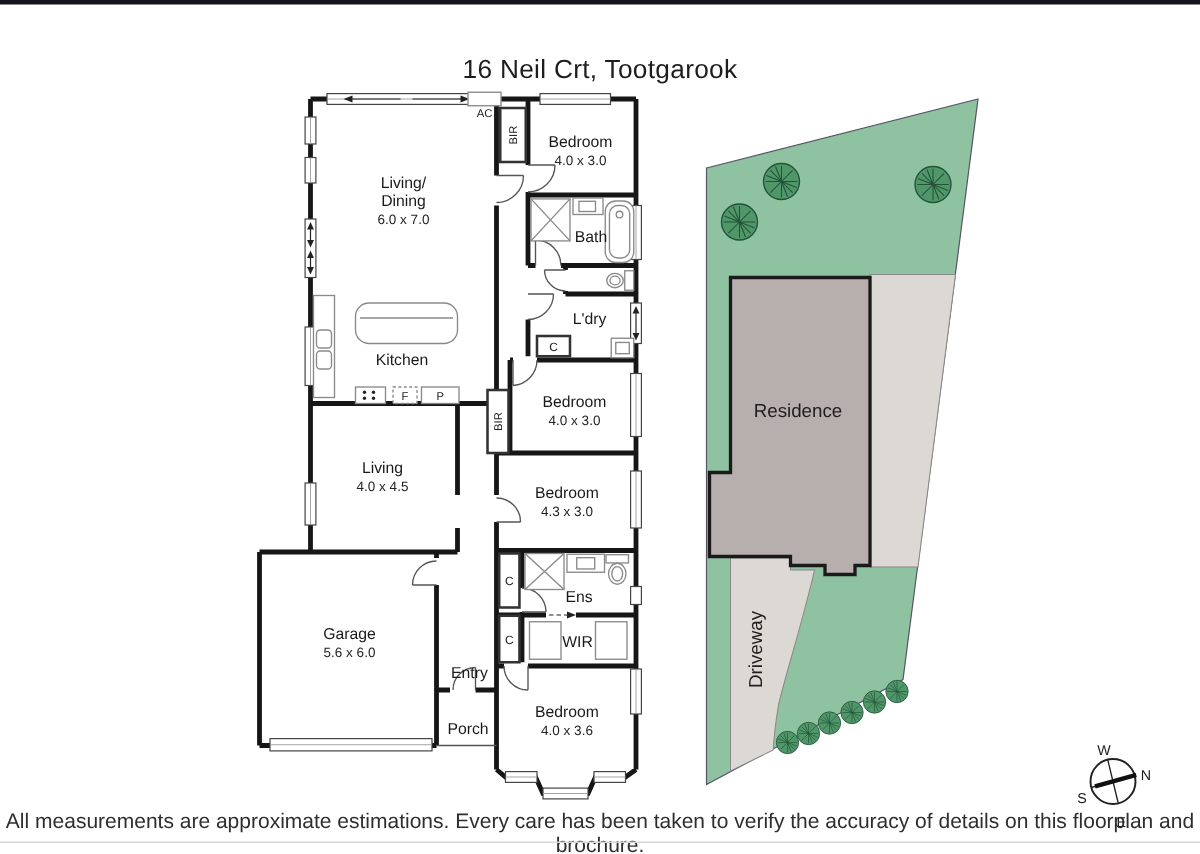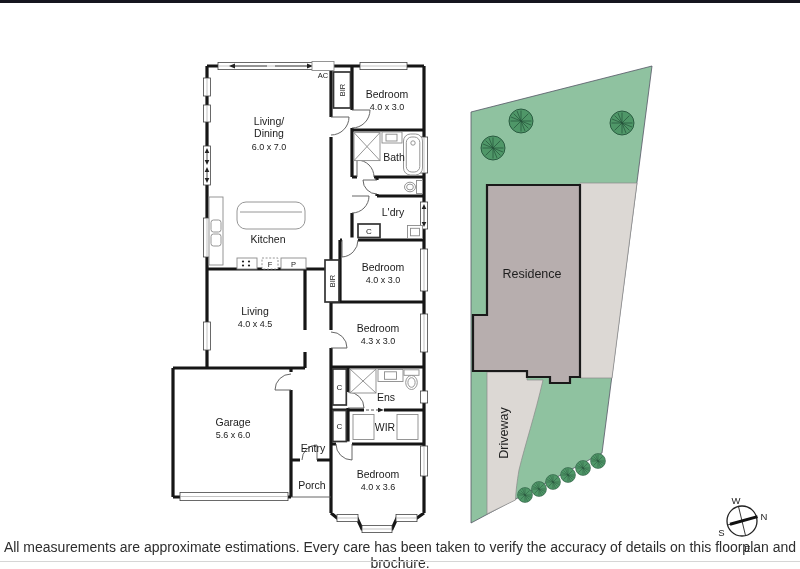--- a/index.html
+++ b/index.html
@@ -37,20 +37,21 @@
   .pave{fill:var(--paving);stroke:#8a8a8a;stroke-width:.7;}
   .house{fill:var(--residence);stroke:#1a1a1a;stroke-width:2.2;}
   .treefill{fill:var(--tree);stroke:var(--treevein);stroke-width:.9;}
   .treevein{stroke:var(--treevein);stroke-width:.7;fill:none;}
 </style>
 </head>
 <body>
 
 <div class="page">
   <div class="topbar"></div>
+  <div class="title">16 Neil Crt, Tootgarook</div>
 
   <svg width="800" height="569" viewBox="0 0 800 569">
     <defs>
       <g id="tree-proto">
         <circle class="treefill" r="12"></circle>
         <path class="treevein" d="M0,0 L10.5,0 M0,0 L-10.5,0 M0,0 L0,10.5 M0,0 L0,-10.5 M0,0 L7.4,7.4 M0,0 L-7.4,7.4 M0,0 L7.4,-7.4 M0,0 L-7.4,-7.4 M0,0 L10,4 M0,0 L-10,-4 M0,0 L4,10 M0,0 L-4,-10"></path>
       </g>
     </defs>
 
     <g>

